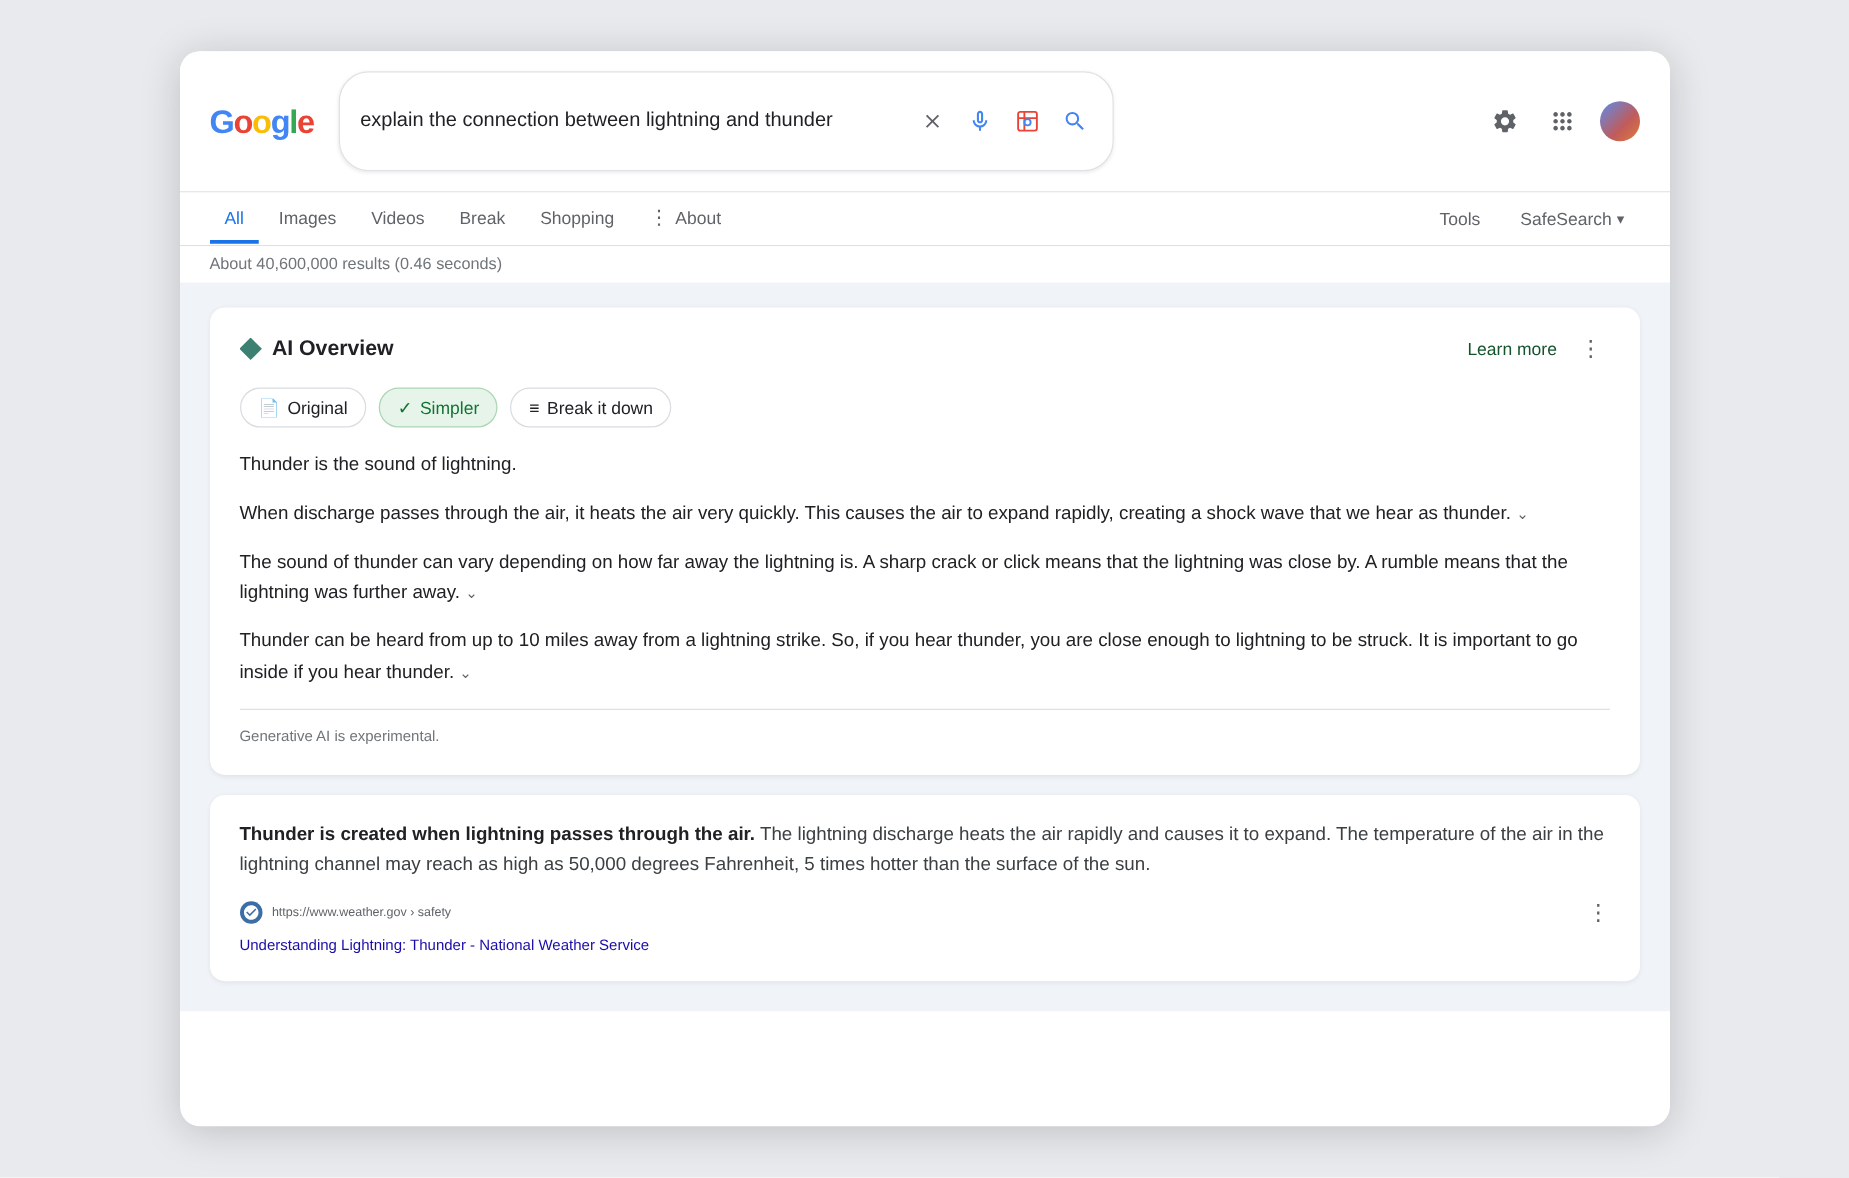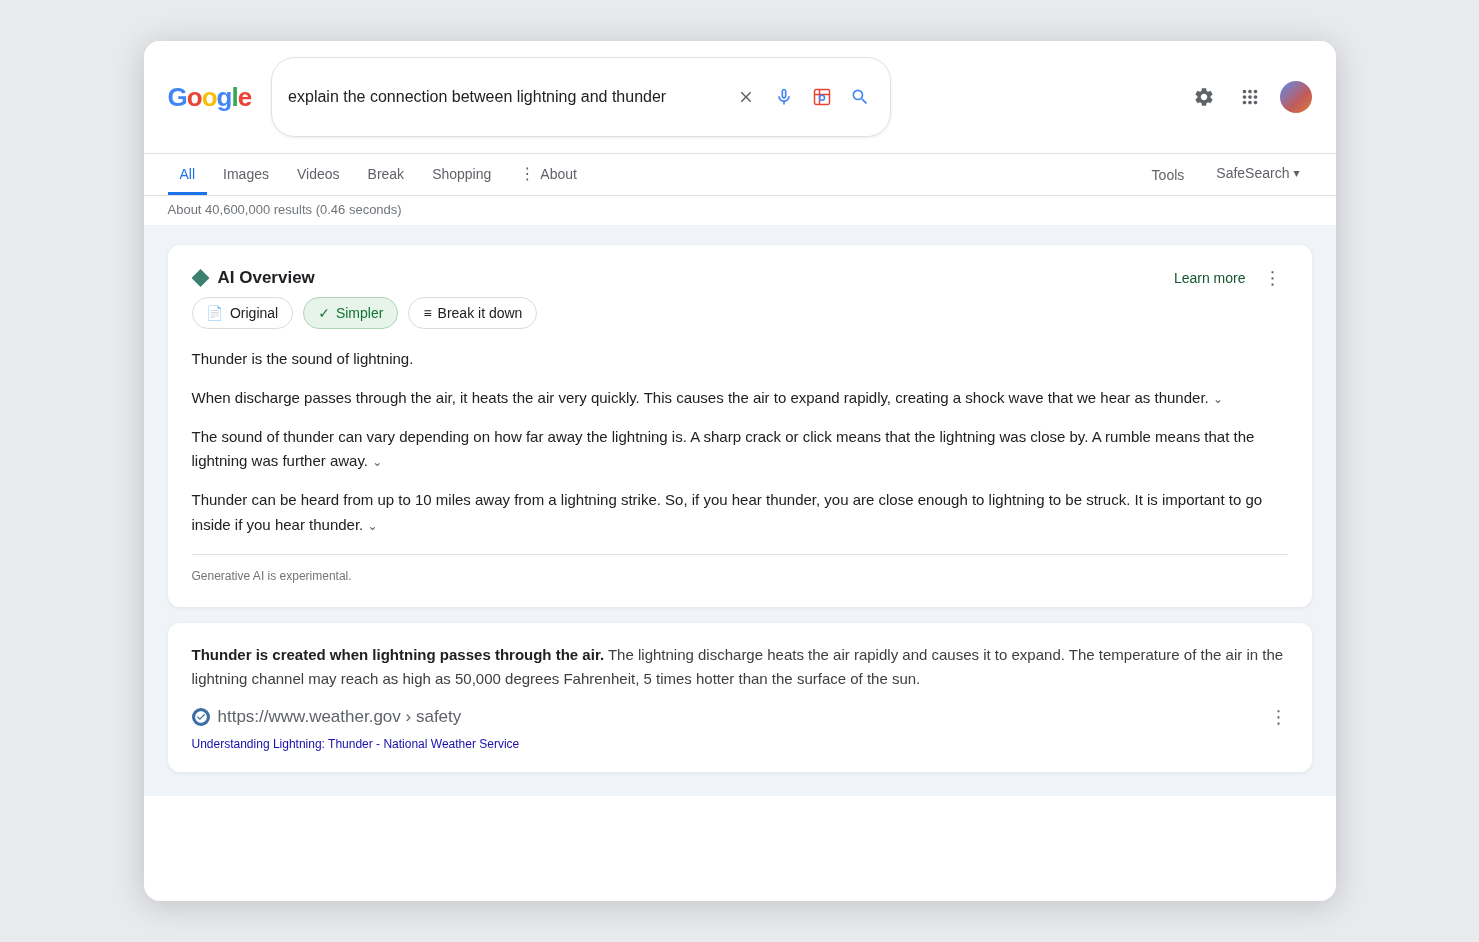--- a/index.html
+++ b/index.html
@@ -133,21 +133,21 @@
       gap: 4px;
     }
     .tab.active {
       color: #1a73e8;
       border-bottom: 3px solid #1a73e8;
       font-weight: 500;
     }
     .tabs-right {
       margin-left: auto;
       display: flex;
-      align-items: flex-start;
+      align-items: center;
       gap: 8px;
     }
     .tools-btn {
       padding: 10px 12px;
       font-size: 14px;
       color: #5f6368;
       cursor: pointer;
       background: none;
       border: none;
     }
@@ -179,21 +179,21 @@
       background: #fff;
       border-radius: 12px;
       padding: 20px 24px 24px;
       margin-bottom: 16px;
       box-shadow: 0 1px 4px rgba(0,0,0,0.07);
     }
     .ai-header {
       display: flex;
       align-items: center;
       justify-content: space-between;
-      margin-bottom: 6px;
+      margin-bottom: 18px;
     }
     .ai-title {
       display: flex;
       align-items: center;
       gap: 8px;
       font-size: 17px;
       font-weight: 600;
       color: #202124;
     }
     .ai-diamond {
@@ -297,21 +297,21 @@
       height: 18px;
       border-radius: 50%;
       background: #3c6ea6;
       display: flex;
       align-items: center;
       justify-content: center;
       flex-shrink: 0;
     }
     .source-favicon svg { width: 14px; height: 14px; }
     .source-url {
-      font-size: 17px;
+      font-size: 10px;
       color: #5f6368;
     }
     .source-more {
       margin-left: auto;
       font-size: 18px;
       color: #5f6368;
       cursor: pointer;
     }
     .result-link {
       font-size: 12px;

